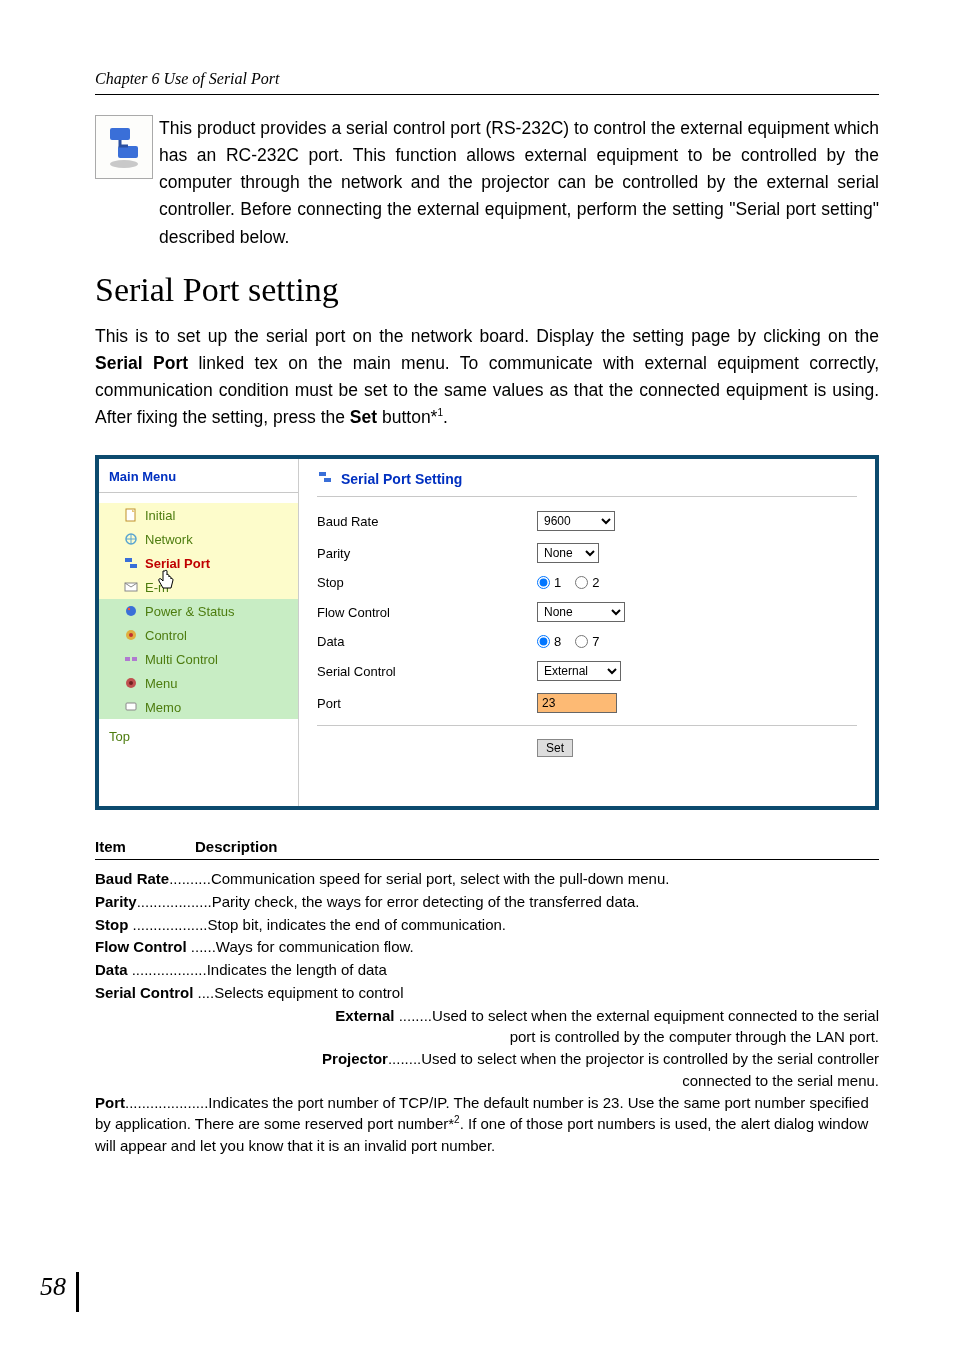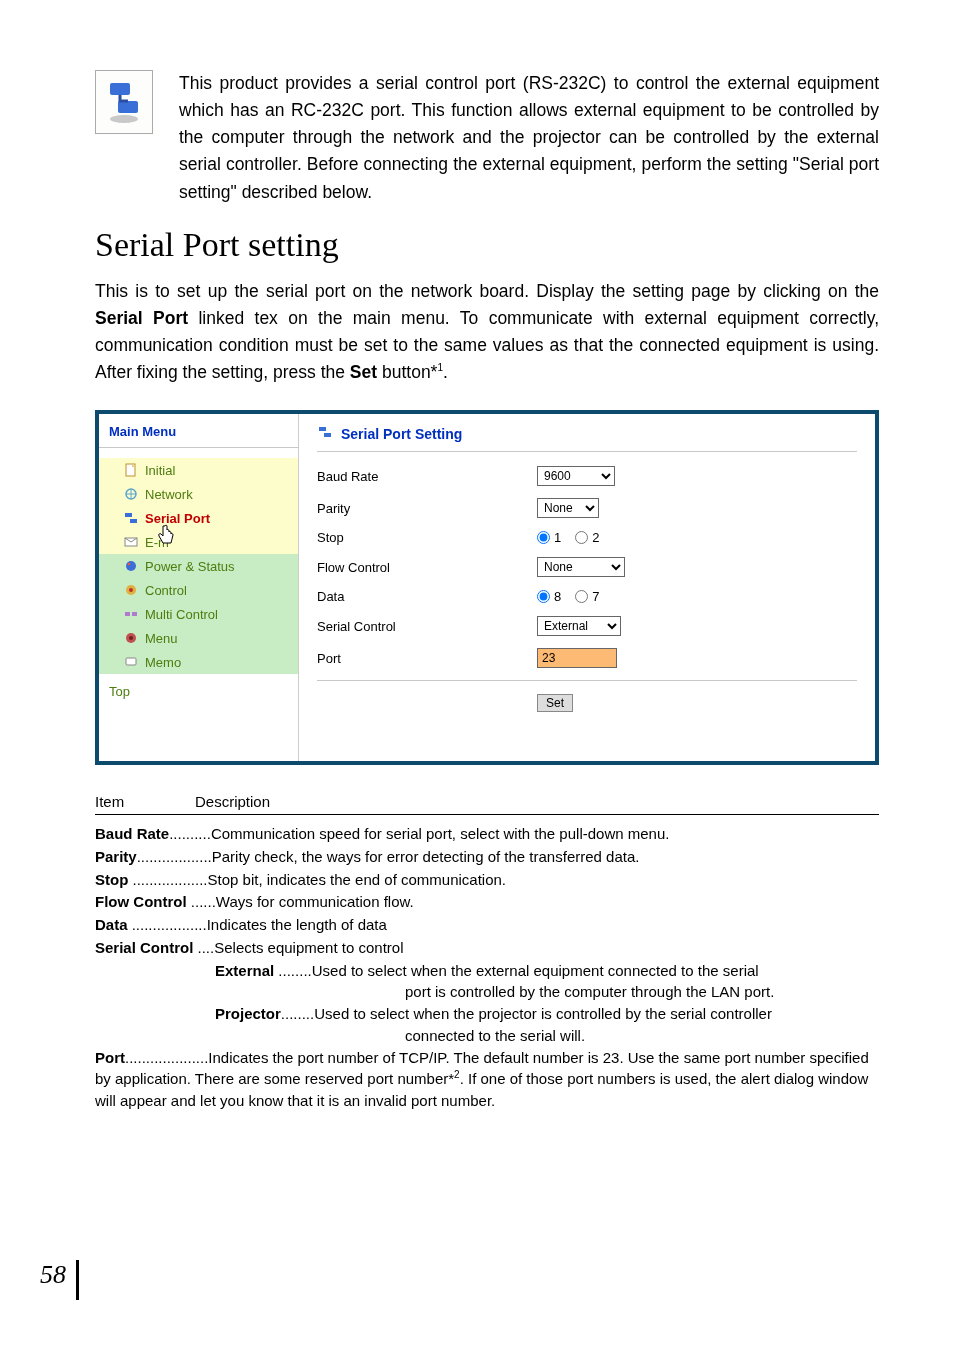--- a/index.html
+++ b/index.html
@@ -17,21 +17,21 @@
   .chapter-header {
     font-style: italic;
     font-family: Georgia, 'Times New Roman', serif;
     font-size: 16px;
     padding-bottom: 6px;
     border-bottom: 1px solid #000;
     margin-bottom: 20px;
   }
   .intro-block {
     display: flex;
-    gap: 26px;
+    gap: 6px;
     margin-bottom: 20px;
   }
   .intro-icon {
     width: 58px;
     height: 64px;
     border: 1px solid #aaa;
     display: flex;
     align-items: center;
     justify-content: center;
     flex-shrink: 0;
@@ -112,45 +112,46 @@
   .radio-group { display:flex; gap: 14px; align-items:center; }
   .radio-group label { display:flex; align-items:center; gap:4px; }
   .ui-hr { border:0; border-top:1px solid #c8c8c8; margin: 6px 0 12px 0; }
   .ui-set-row { text-align:left; padding-left: 220px; }
   .ui-set-btn {
     font-size: 12px; padding: 1px 8px;
     background: #ddd; border: 1px solid #888;
   }
   
   .desc-header {
-    display:flex; font-weight:normal; font-size:15px;
+    display:flex; font-weight:bold; font-size:15px;
     border-bottom: 1px solid #000; padding-bottom: 4px; margin-bottom: 8px;
   }
   .desc-header .c1 { width: 100px; }
   .desc-block { font-size: 15px; line-height: 1.45; }
   .desc-row { margin-bottom: 1px; }
-  .desc-sub { padding-left: 120px; }
+  .desc-sub { padding-left: 120px; text-align: right; }
   .desc-sub .sub-cont { padding-left: 190px; display:block; }
   .page-num {
     position: absolute;
     left: 40px;
-    bottom: 52px;
+    bottom: 40px;
     font-family: Georgia, 'Times New Roman', serif;
     font-style: italic;
     font-size: 26px;
     border-right: 3px solid #000;
     padding-right: 10px;
     height: 40px;
     display:flex; align-items:flex-start;
   }
 </style>
 </head>
 <body>
 
 <div class="page">
+  <div class="chapter-header">Chapter 6 Use of Serial Port</div>
 
   <div class="intro-block">
     <div class="intro-icon">
       <svg viewBox="0 0 40 46">
         <rect x="6" y="4" width="20" height="12" rx="2" fill="#3a6fd8"></rect>
         <rect x="14" y="22" width="20" height="12" rx="2" fill="#3a6fd8"></rect>
         <path d="M16 16 v6 h8" stroke="#2a4fa0" stroke-width="3" fill="none"></path>
         <ellipse cx="20" cy="40" rx="14" ry="4" fill="#c9c9c9"></ellipse>
       </svg>
     </div>
@@ -339,21 +340,21 @@
     <div class="desc-row"><b>Flow Control</b><span> ......</span><span>Ways for communication flow.</span></div>
     <div class="desc-row"><b>Data</b><span> ..................</span><span>Indicates the length of data</span></div>
     <div class="desc-row"><b>Serial Control</b><span> ....</span><span>Selects equipment to control</span></div>
 
     <div class="desc-sub">
       <b>External</b><span> ........</span><span>Used to select when the external equipment connected to the serial</span>
       <span class="sub-cont">port is controlled by the computer through the LAN port.</span>
     </div>
     <div class="desc-sub">
       <b>Projector</b><span>........</span><span>Used to select when the projector is controlled by the serial controller</span>
-      <span class="sub-cont">connected to the serial will.</span>
+      <span class="sub-cont">connected to the serial menu.</span>
     </div>
 
     <div class="desc-row" style="padding-left:0;">
       <b>Port</b><span>....................</span><span>Indicates the port number of TCP/IP. The default number is 23. Use the same port number specified by application. There are some reserved port number*</span><span style="font-size:10px; vertical-align:super;">2</span><span>. If one of those port numbers is used, the alert dialog window will appear and let you know that it is an invalid port number.</span>
     </div>
   </div>
 </div>
 
 <div class="page-num">58</div>
 

